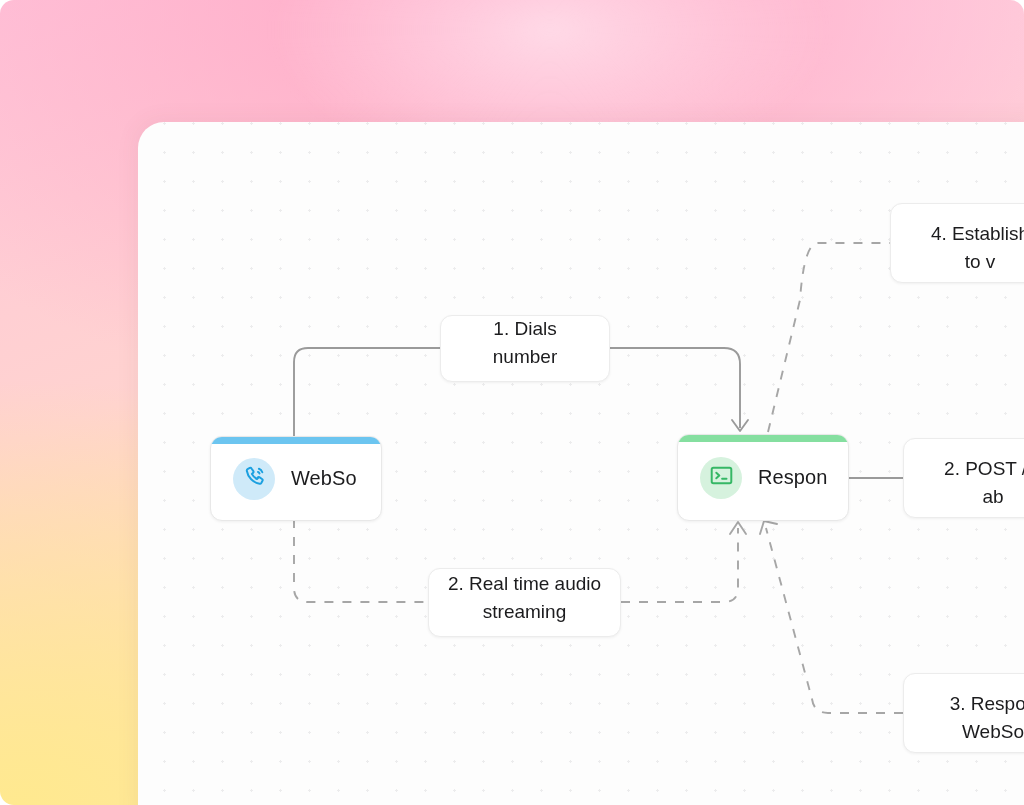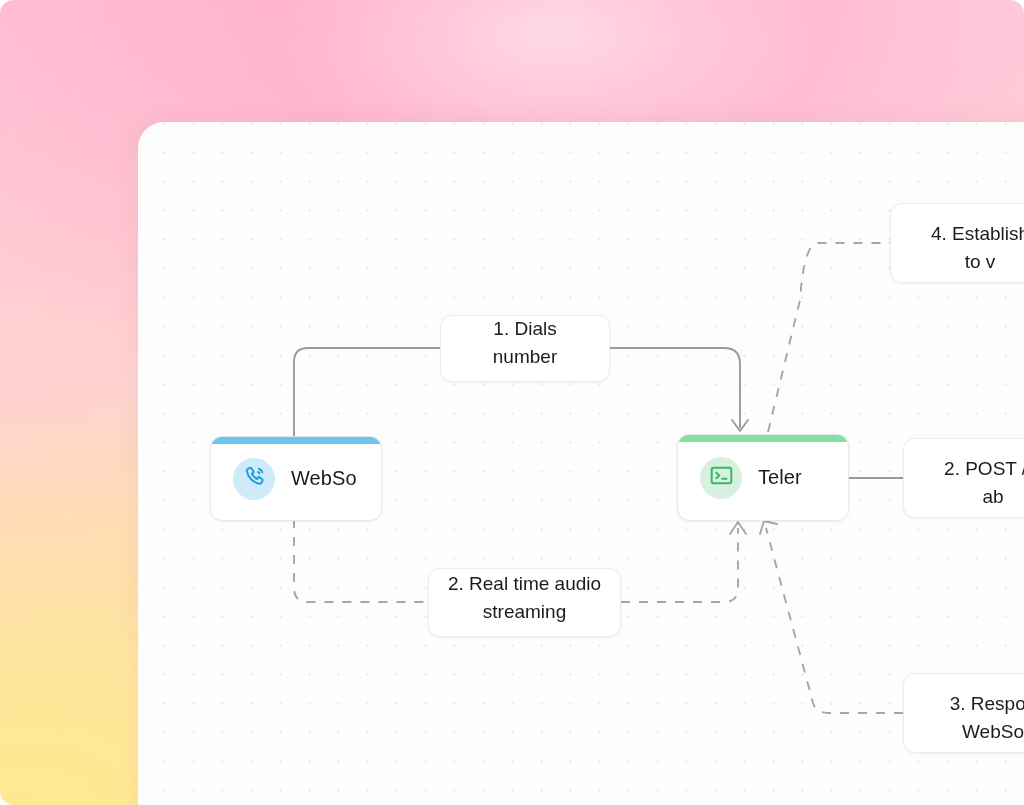--- a/index.html
+++ b/index.html
@@ -204,21 +204,21 @@
     <div class="node-inner">
       <div class="node-badge" style="background:#d6f2de;">
         <span>
           <svg width="25" height="25" viewBox="0 0 24 24" fill="none" stroke="#35b765" stroke-width="1.9" stroke-linecap="round" stroke-linejoin="round">
             <rect x="2.6" y="4.6" width="18.8" height="14.8" rx="1.6"></rect>
             <path d="M7 9.3l2.9 2.7L7 14.7"></path>
             <path d="M12.6 15.1h4.2"></path>
           </svg>
         </span>
       </div>
-      <span class="node-label">Teler</span>
+      <span class="node-label">Respon</span>
     </div>
   </div>
 
   <div class="step" style="left:440px; top:315px; width:170px; height:67px;">
     <span class="step-text">1. Dials number</span>
   </div>
 
   <div class="step" style="left:890px; top:203px; width:180px; height:80px; align-items:flex-start; padding-top:16px;">
     <span class="step-text">4. Establish
 to v</span>

